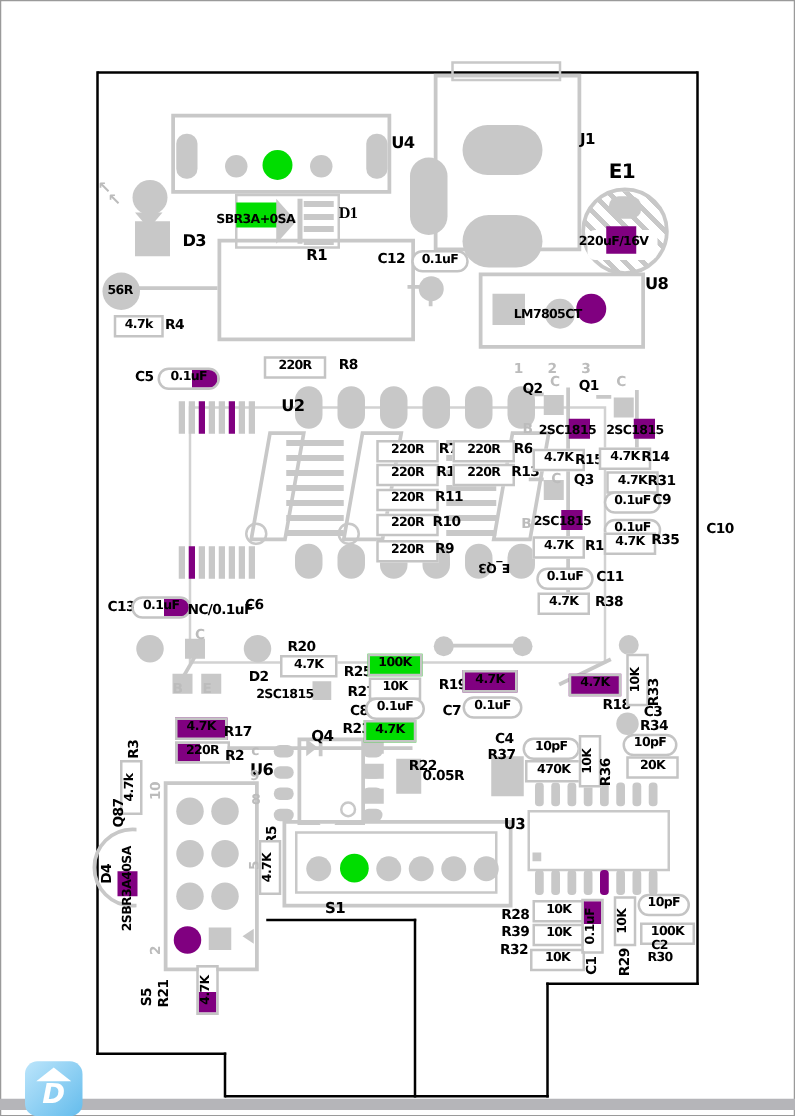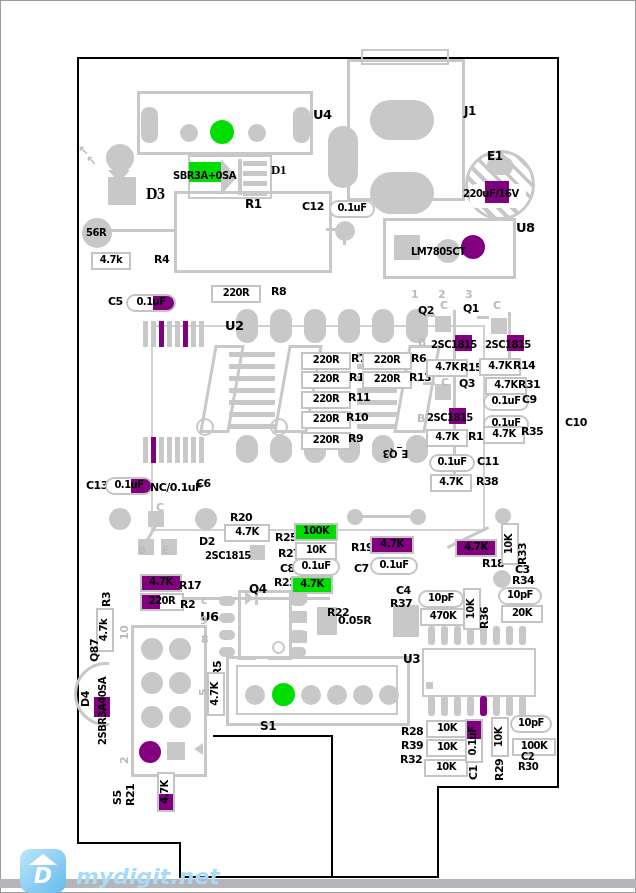--- a/index.html
+++ b/index.html
@@ -216,40 +216,39 @@
   <div class="f" style="left:292px;top:631px;width:15px;height:12px"></div>
   <div class="f" style="left:317px;top:607px;width:20px;height:28px"></div>
   <div class="f" style="left:393px;top:605px;width:26px;height:32px"></div>
 
   <div style="position:absolute;left:0;top:879px;width:636px;height:9px;background:#b5b5b9"></div>
 
   <div class="logo" style="left:20px;top:849px;width:46px;height:44px">
     <div style="position:absolute;left:9px;top:5px;width:0;height:0;border-left:14px solid transparent;border-right:14px solid transparent;border-bottom:11px solid #fff"></div>
     <div style="position:absolute;left:0;top:14px;width:46px;text-align:center;color:#fff;font-weight:bold;font-size:22px;font-style:italic">D</div>
   </div>
-  <div class="wm-url" style="left:76px;top:864px">mydigit.net</div>
 
 <div class="lab" style="left: 313px; top: 108px; font-size: 13px;">U4</div>
     <div class="lab" style="left: 271px; top: 163px; font-size: 13px; font-family: Liberation Serif, serif;">D1</div>
-    <div class="lab" style="left: 146px; top: 187px; font-size: 16px; font-family: Liberation Serif, serif;">D3</div>
+    <div class="lab" style="left: 146px; top: 187px; font-size: 13px;">D3</div>
     <div class="lab" style="left: 173px; top: 169px; font-size: 10px;">SBR3A+0SA</div>
     <div class="lab" style="left: 245px; top: 198px; font-size: 12px;">R1</div>
     <div class="lab" style="left: 302px; top: 200px;">C12</div>
     <div class="lab k-s" style="left: 329px; top: 200px; width: 42px;">0.1uF</div>
     <div class="lab" style="left: 464px; top: 105px; font-size: 12px;">J1</div>
-    <div class="lab" style="left: 487px; top: 150px; font-size: 12px;">E1</div>
+    <div class="lab" style="left: 487px; top: 130px; font-size: 16px;">E1</div>
     <div class="lab" style="left: 463px; top: 187px; font-size: 10px;">220uF/16V</div>
     <div class="lab" style="left: 516px; top: 221px; font-size: 13px;">U8</div>
     <div class="lab" style="left: 411px; top: 245px; font-size: 10px;">LM7805CT</div>
     <div class="lab k-g" style="left: 411px; top: 288px;">1</div>
     <div class="lab k-g" style="left: 438px; top: 288px;">2</div>
     <div class="lab k-g" style="left: 465px; top: 288px;">3</div>
     <div class="lab" style="left: 86px; top: 226px; font-size: 10px;">56R</div>
     <div class="lab k-b" style="left: 91px; top: 252px; width: 36px;">4.7k</div>
-    <div class="lab" style="left: 120px; top: 253px; padding-left: 34px;">R4</div>
+    <div class="lab" style="left: 132px; top: 253px;">R4</div>
     <div class="lab" style="left: 108px; top: 295px;">C5</div>
     <div class="lab k-s hl-r" style="left: 126px; top: 294px; width: 46px;">0.1uF</div>
     <div class="lab k-b" style="left: 211px; top: 285px; width: 46px;">220R</div>
     <div class="lab" style="left: 271px; top: 285px;">R8</div>
     <div class="lab" style="left: 225px; top: 319px; font-size: 13px;">U2</div>
     <div class="lab k-b" style="left: 301px; top: 352px; width: 46px;">220R</div>
     <div class="lab" style="left: 351px; top: 352px;">R7</div>
     <div class="lab k-b" style="left: 362px; top: 352px; width: 46px;">220R</div>
     <div class="lab" style="left: 411px; top: 352px;">R6</div>
     <div class="lab k-b" style="left: 301px; top: 371px; width: 46px;">220R</div>

